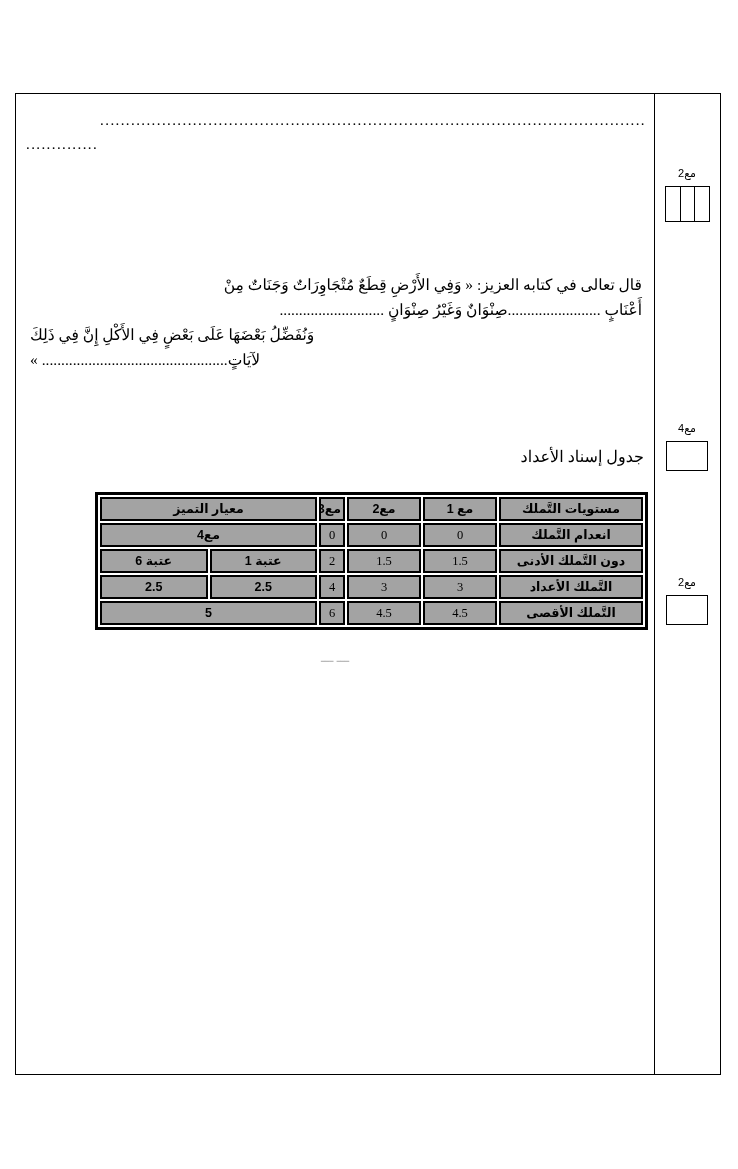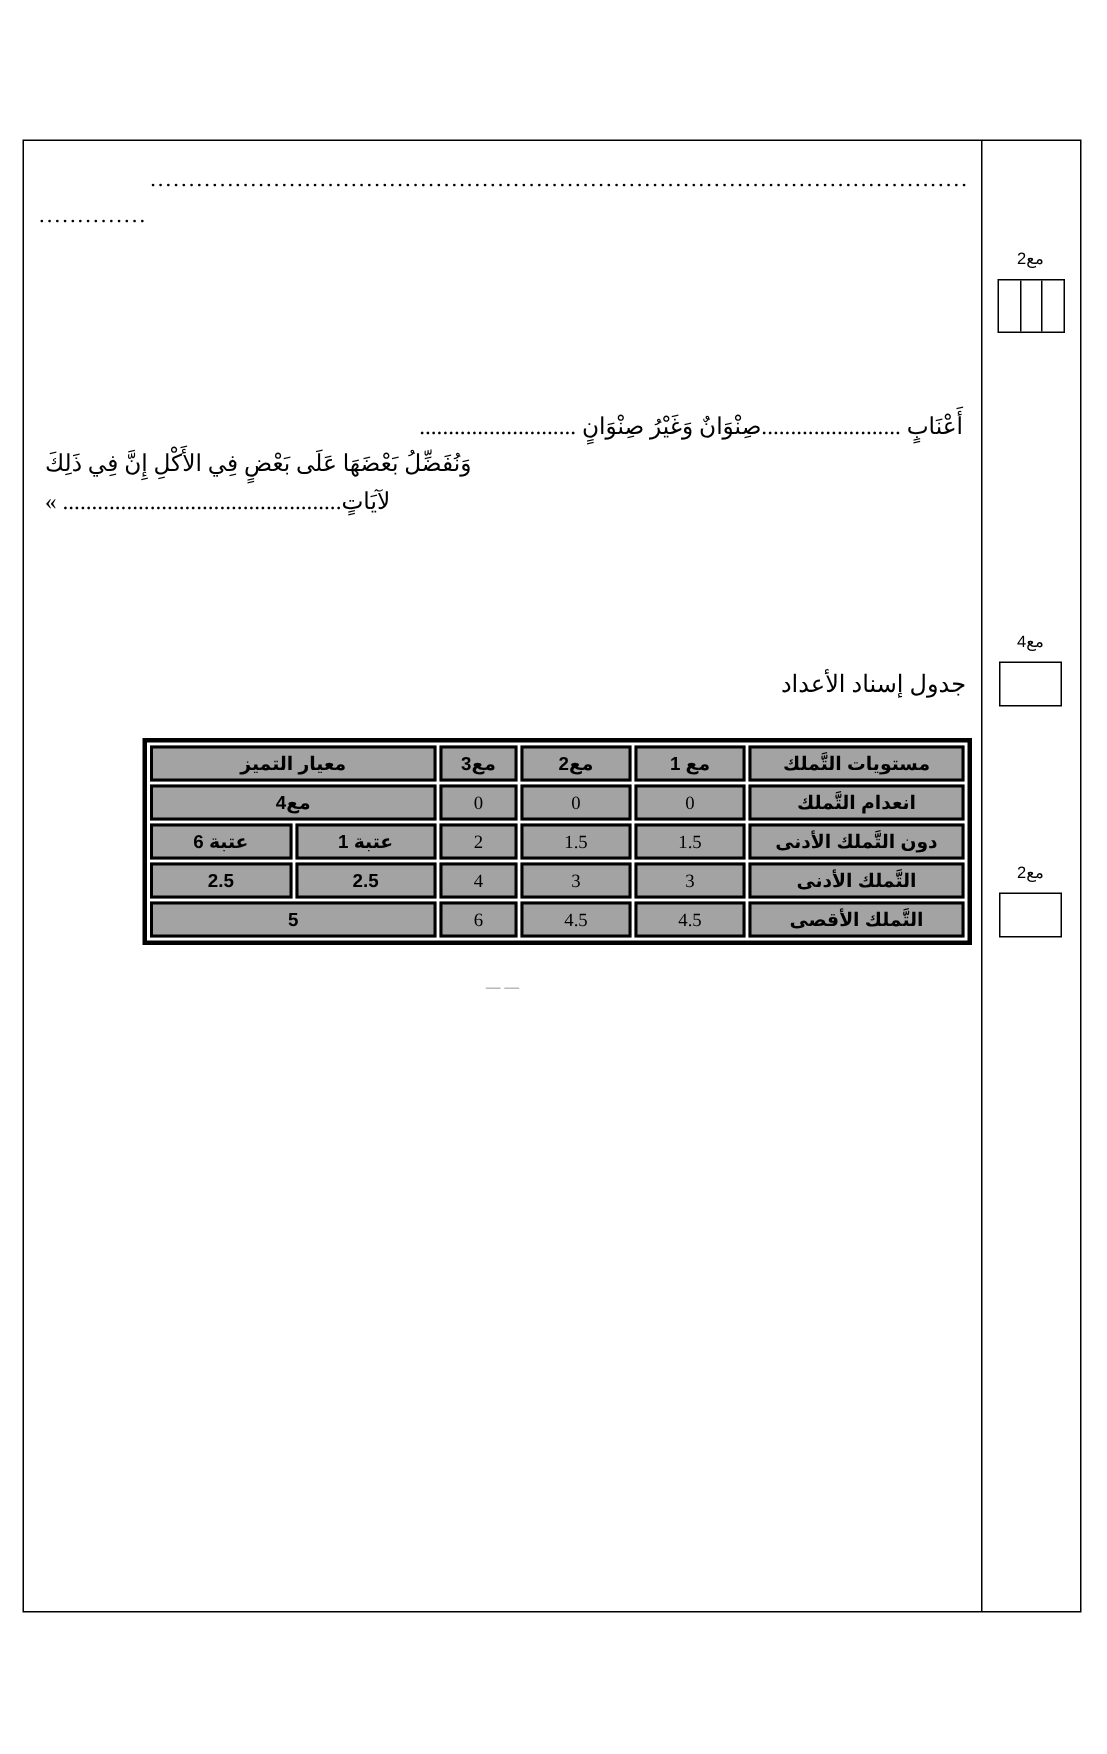--- a/index.html
+++ b/index.html
@@ -182,21 +182,21 @@
     width: 144px;
     font-family: "Liberation Sans", "DejaVu Sans", sans-serif;
     font-weight: bold;
     font-size: 11.5px;
   }
   td.col-num {
     width: 74px;
     font-family: "Liberation Serif", "DejaVu Serif", serif;
   }
   td.col-num3 {
-    width: 52px;
+    width: 26px;
     font-family: "Liberation Serif", "DejaVu Serif", serif;
   }
   td.col-crit {
     font-family: "Liberation Sans", "DejaVu Sans", sans-serif;
     font-weight: bold;
     font-size: 11.5px;
   }
   td.crit-small { width: 52px; }
   td.head-num {
     font-family: "Liberation Sans", "DejaVu Sans", sans-serif;
@@ -204,21 +204,21 @@
     font-size: 11.5px;
   }
 
   
   .scan-artifact {
     position: absolute;
     top: 555px;
     right: 0;
     left: 0;
     text-align: center;
-    font-size: 11px;
+    font-size: 14px;
     color: #b9b9b9;
     letter-spacing: 2px;
     direction: rtl;
   }
 </style>
 </head>
 <body>
 
 <div class="page-frame">
 
@@ -247,20 +247,21 @@
 
   <div class="content-column">
 
     <div class="dots-area">
       <div class="dot-line full">..........................................................................................................</div>
       <div class="dot-line short">..............</div>
     </div>
 
 
     <div class="verse-block">
+      <div class="verse-line l1">قال تعالى في كتابه العزيز: « وَفِي الأَرْضِ  قِطَعٌ مُتْجَاوِرَاتٌ وَجَنَاتٌ مِنْ</div>
       <div class="verse-line l2">أَعْنَابٍ ........................صِنْوَانٌ وَغَيْرُ صِنْوَانٍ ...........................</div>
       <div class="verse-line l3">وَنُفَضِّلُ بَعْضَهَا عَلَى بَعْضٍ فِي الأَكْلِ إِنَّ فِي ذَلِكَ</div>
       <div class="verse-line l4">لآيَاتٍ................................................ »</div>
     </div>
 
     <div class="table-caption">جدول إسناد الأعداد</div>
 
     <div class="grade-table-wrap">
       <table class="grade-table">
         <tbody>
@@ -283,21 +284,21 @@
           <tr>
             <td class="col-level">دون التَّملك الأدنى</td>
             <td class="col-num">1.5</td>
             <td class="col-num">1.5</td>
             <td class="col-num3">2</td>
             <td class="col-crit crit-small">عتبة 1</td>
             <td class="col-crit">عتبة 6</td>
           </tr>
 
           <tr>
-            <td class="col-level">التَّملك الأدنى</td>
+            <td class="col-level">التَّملك الأعداد</td>
             <td class="col-num">3</td>
             <td class="col-num">3</td>
             <td class="col-num3">4</td>
             <td class="col-crit crit-small">2.5</td>
             <td class="col-crit">2.5</td>
           </tr>
 
           <tr>
             <td class="col-level">التَّملك الأقصى</td>
             <td class="col-num">4.5</td>

